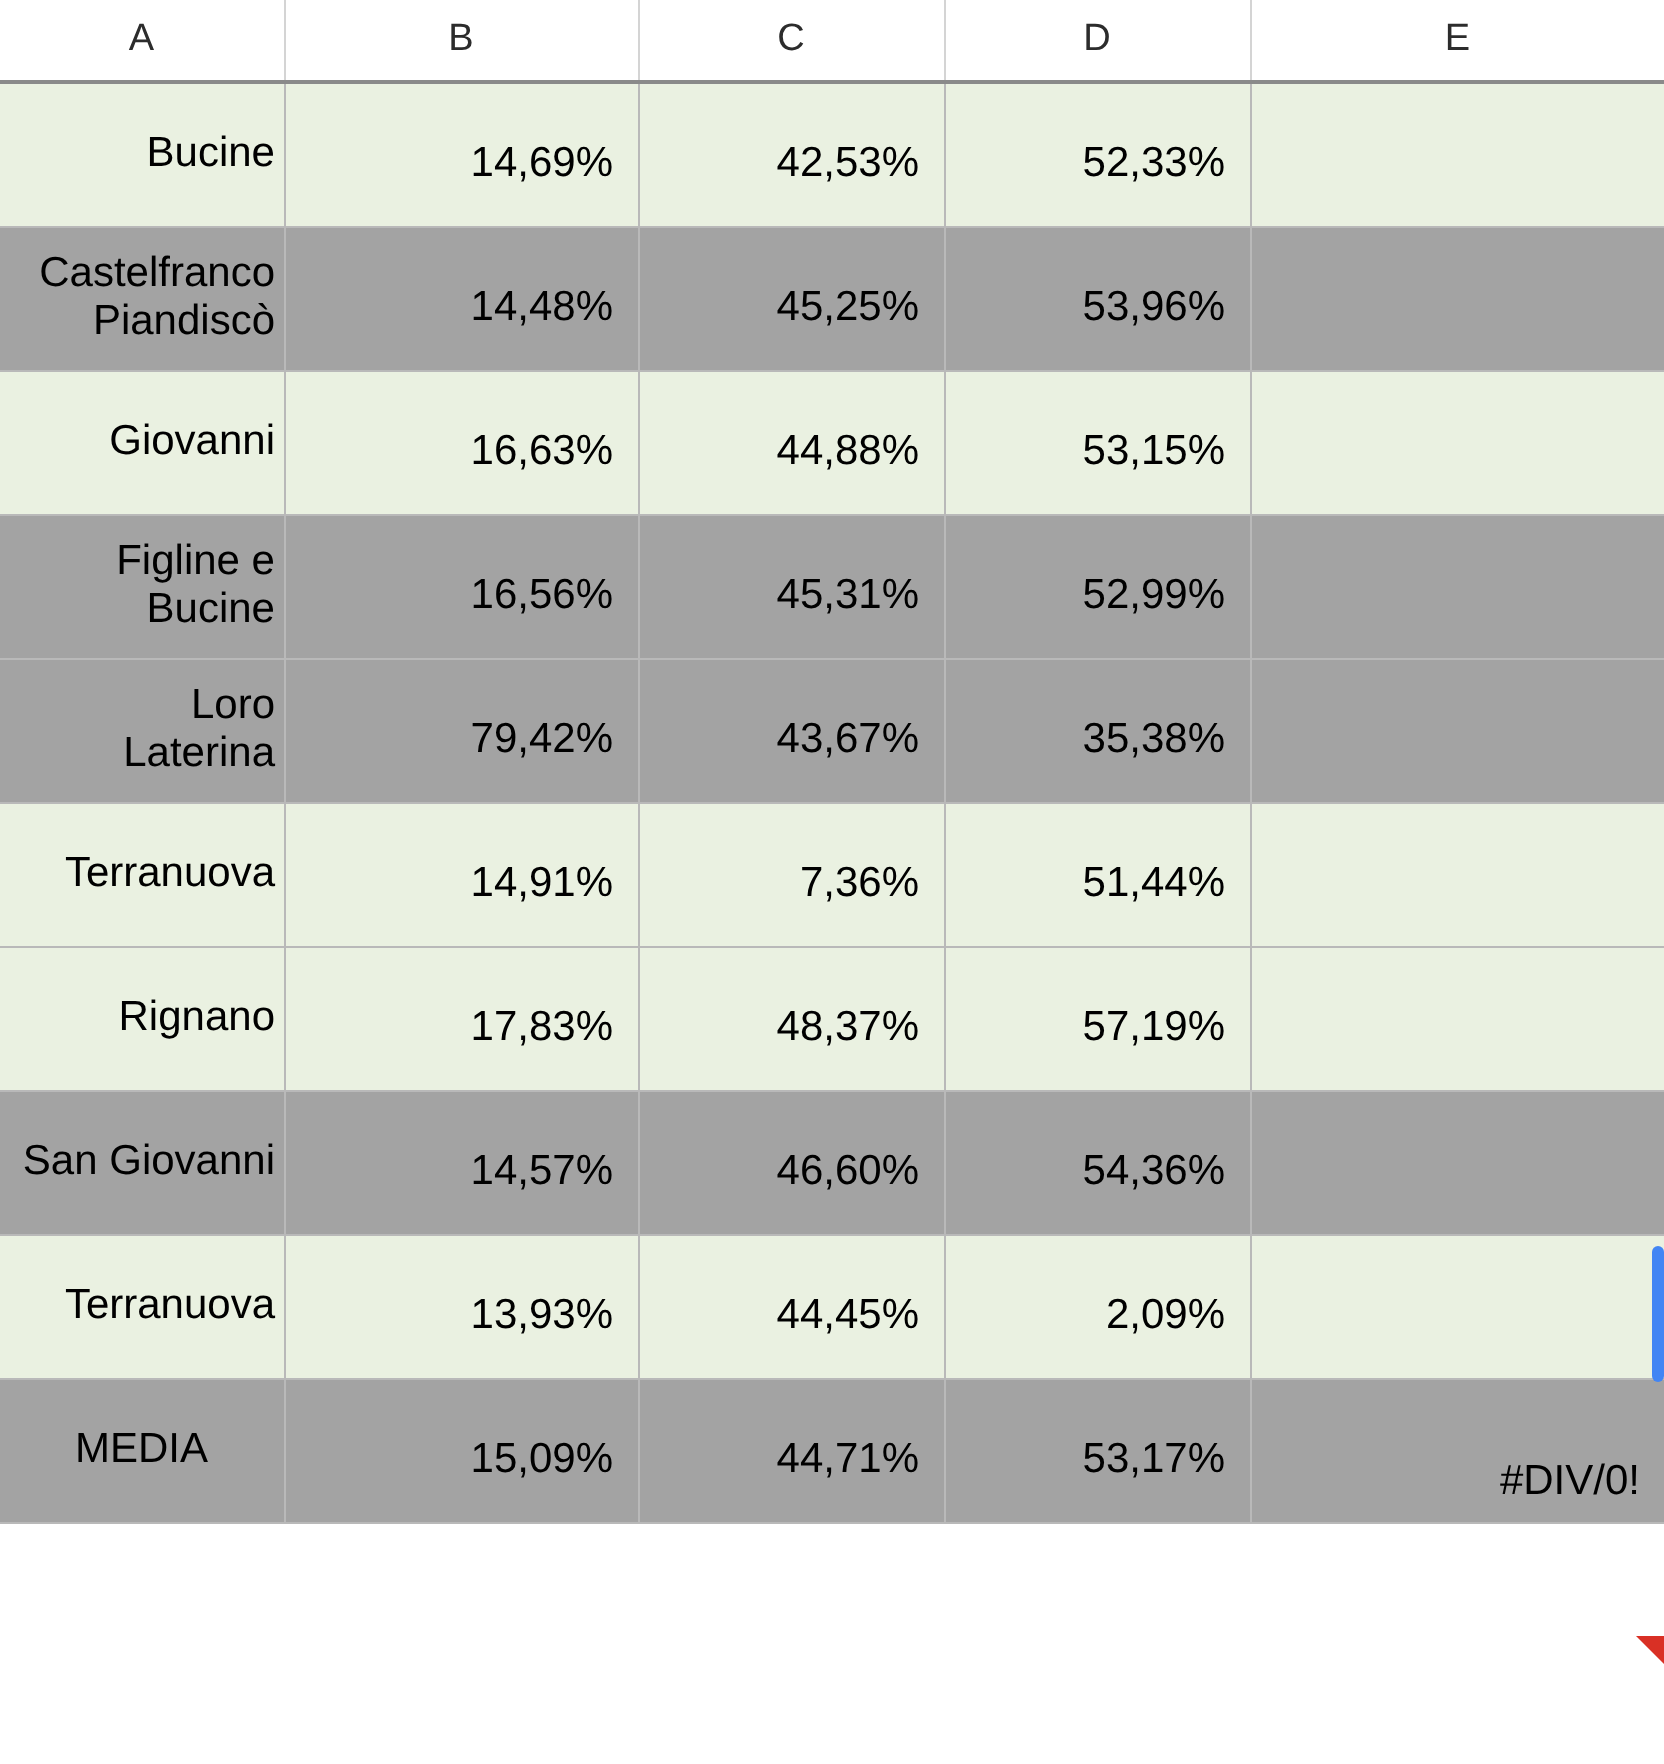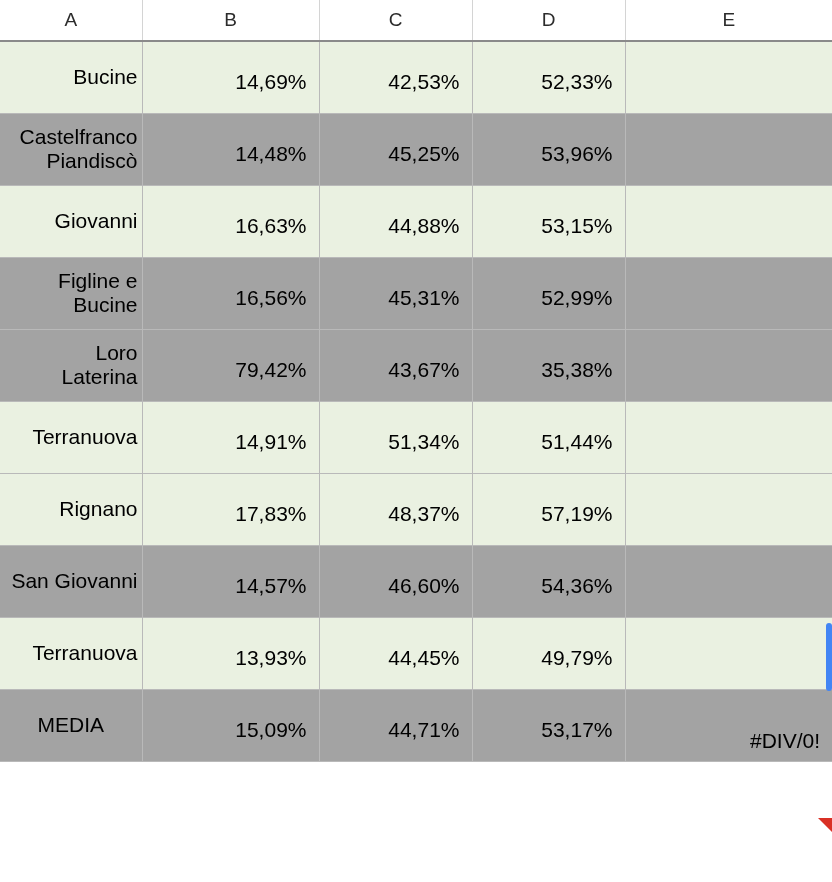--- a/index.html
+++ b/index.html
@@ -170,21 +170,21 @@
         <td class="col-a">Loro
 Laterina</td>
         <td class="col-num">79,42%</td>
         <td class="col-num">43,67%</td>
         <td class="col-num">35,38%</td>
         <td class="col-e"></td>
       </tr>
       <tr class="alt">
         <td class="col-a">Terranuova</td>
         <td class="col-num">14,91%</td>
-        <td class="col-num">51,34%</td>
+        <td class="col-num">7,36%</td>
         <td class="col-num">51,44%</td>
         <td class="col-e"></td>
       </tr>
       <tr class="alt">
         <td class="col-a">Rignano</td>
         <td class="col-num">17,83%</td>
         <td class="col-num">48,37%</td>
         <td class="col-num">57,19%</td>
         <td class="col-e"></td>
       </tr>
@@ -192,21 +192,21 @@
         <td class="col-a">San Giovanni</td>
         <td class="col-num">14,57%</td>
         <td class="col-num">46,60%</td>
         <td class="col-num">54,36%</td>
         <td class="col-e"></td>
       </tr>
       <tr class="alt">
         <td class="col-a">Terranuova</td>
         <td class="col-num">13,93%</td>
         <td class="col-num">44,45%</td>
-        <td class="col-num">49,79%</td>
+        <td class="col-num">2,09%</td>
         <td class="col-e"></td>
       </tr>
       <tr class="media">
         <td class="col-a">MEDIA</td>
         <td class="col-num">15,09%</td>
         <td class="col-num">44,71%</td>
         <td class="col-num">53,17%</td>
         <td class="col-e">#DIV/0!</td>
       </tr>
     </tbody>

